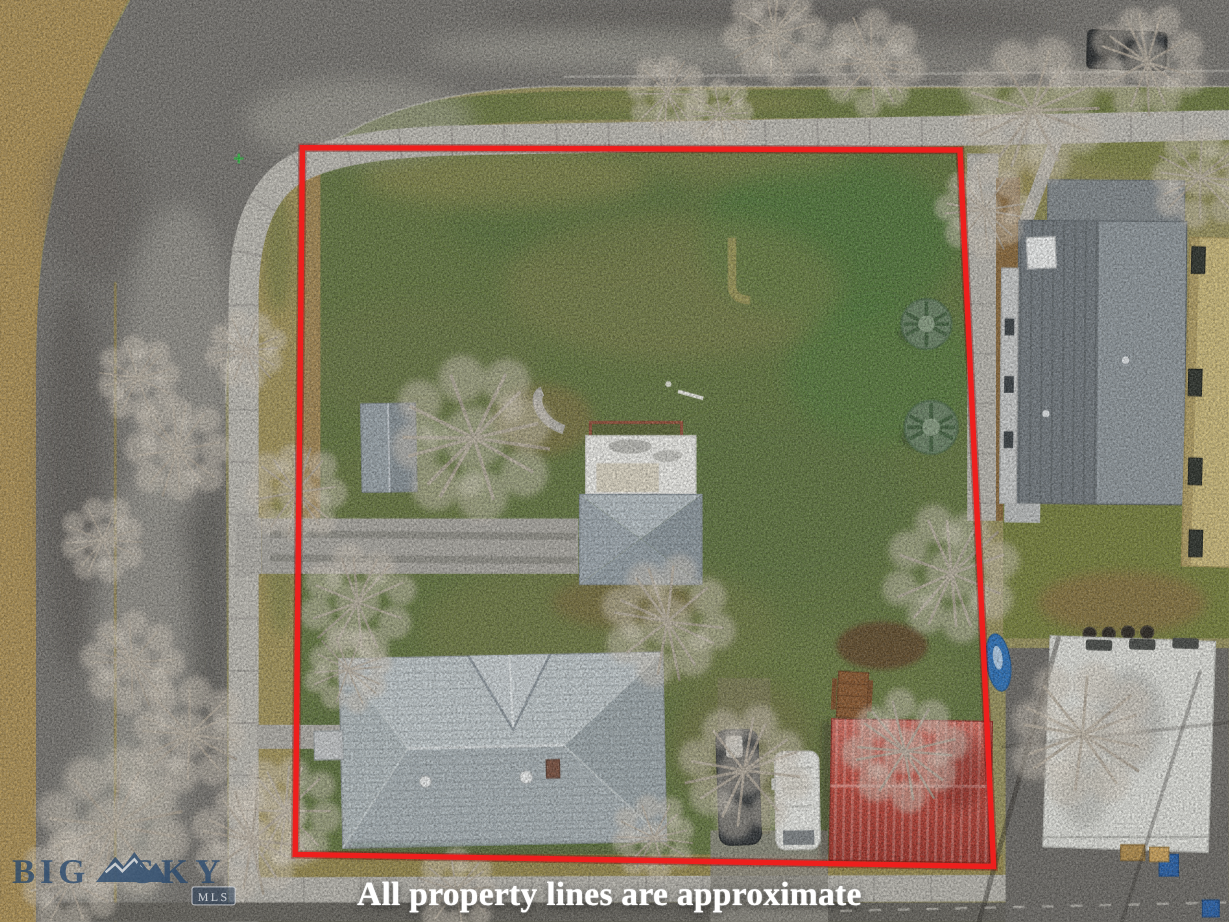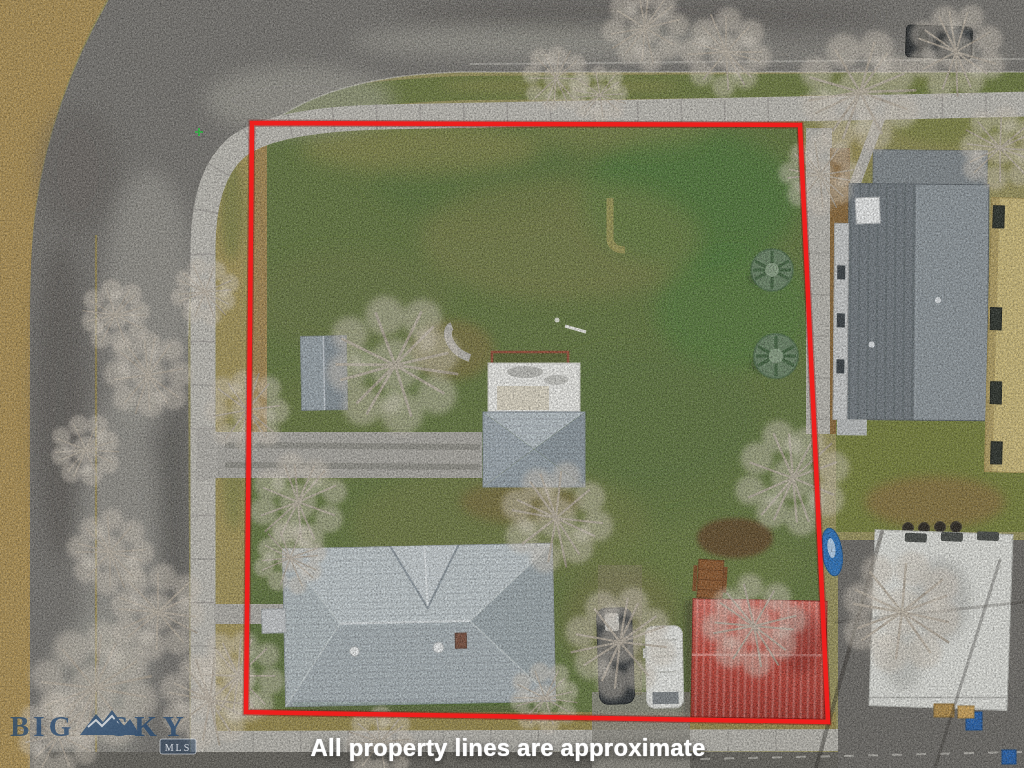--- a/index.html
+++ b/index.html
@@ -1,21 +1,21 @@
 <!DOCTYPE html>
 <html><head>
 <meta charset="utf-8">
 <style>
   html,body{margin:0;padding:0;background:#222;}
   #stage{position:relative;width:1024px;height:768px;overflow:hidden;background:#8f8a58;
          font-family:"Liberation Sans",sans-serif;}
   #stage svg{position:absolute;left:0;top:0;}
   #caption{position:absolute;left:50%;bottom:6px;transform:translateX(-51%);
-           white-space:nowrap;color:#fff;font-weight:700;font-size:24px;letter-spacing:.2px;
-           font-family:Liberation Sans, sans-serif;
+           white-space:nowrap;color:#fff;font-weight:700;font-size:28px;letter-spacing:.2px;
+           font-family:Liberation Serif, serif;
            text-shadow:0 0 1.3px #fff,0 2px 5px rgba(0,0,0,.55),0 0 10px rgba(0,0,0,.25);
            z-index:5;}
 </style>
 </head>
 <body>
 
 <div id="stage">
 <svg width="1024" height="768" viewBox="0 0 1024 768">
   <defs>
     <filter id="b2" x="-60%" y="-60%" width="220%" height="220%">

